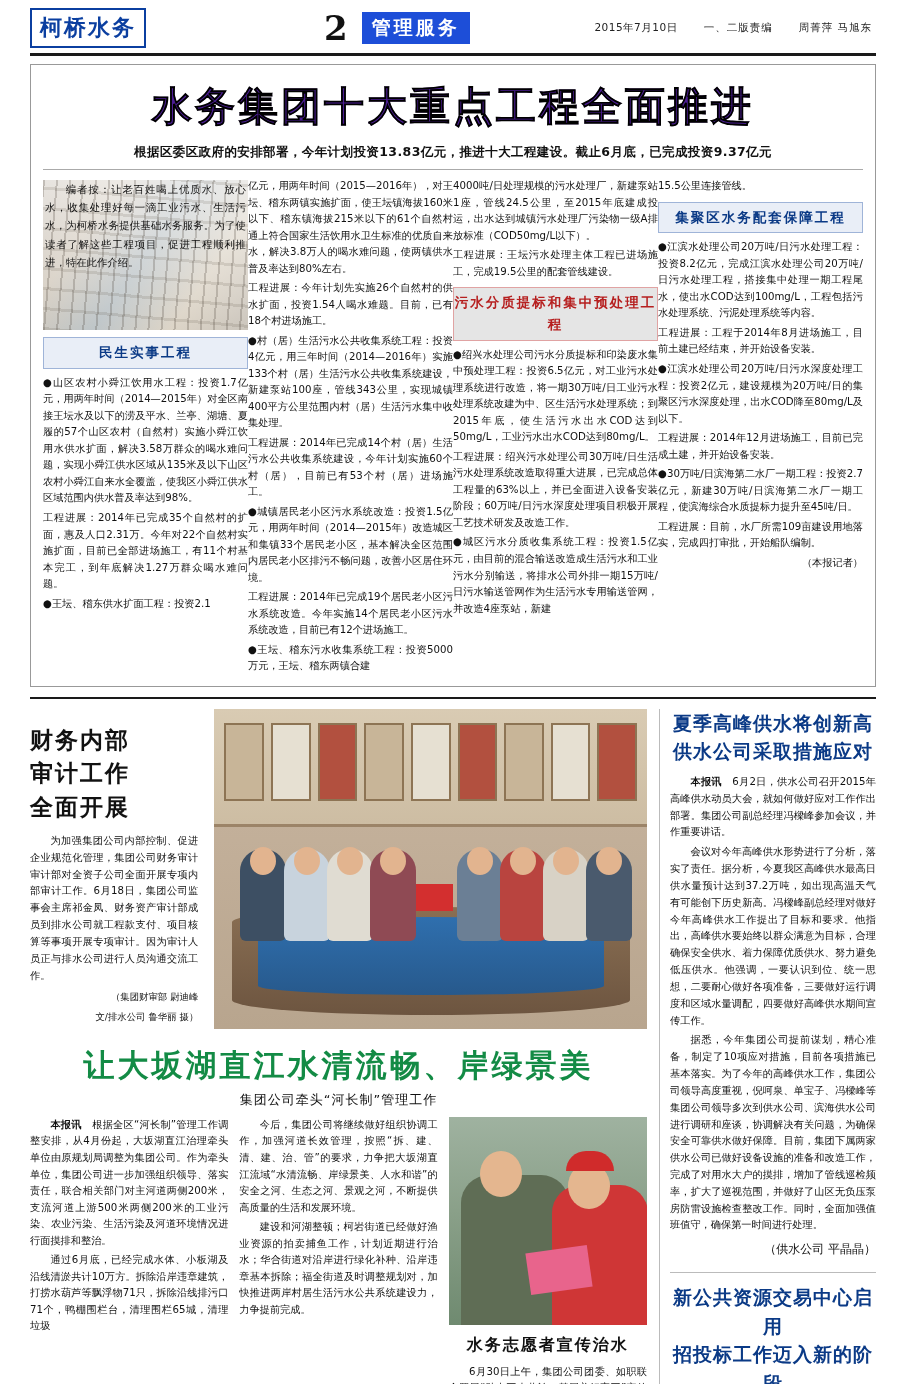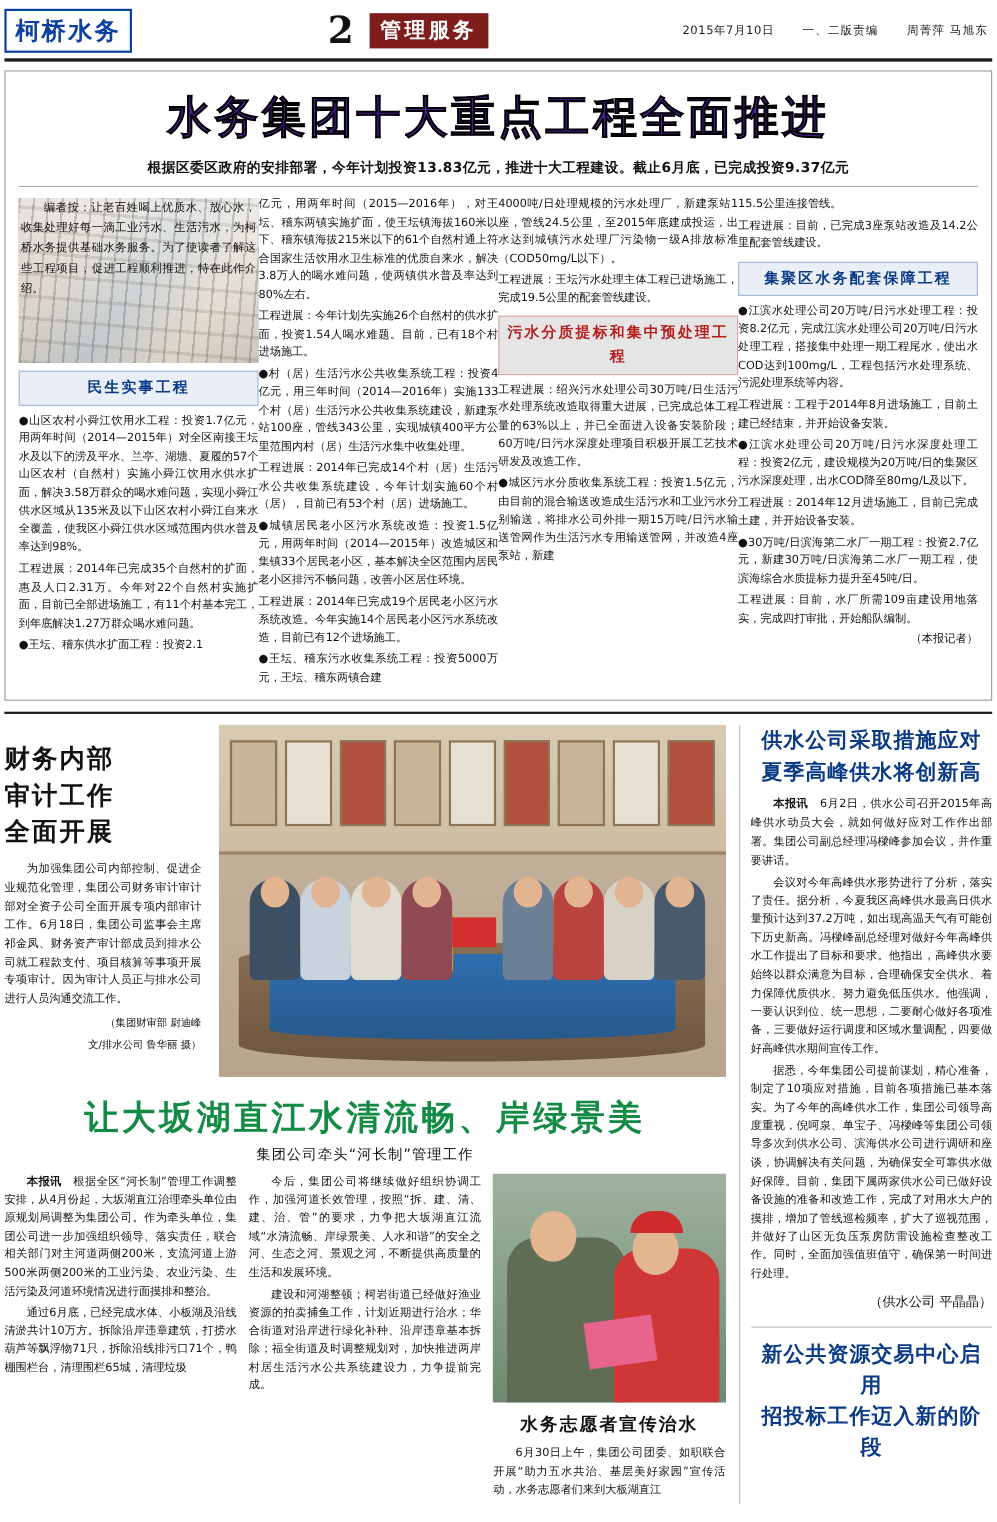--- a/index.html
+++ b/index.html
@@ -5,21 +5,21 @@
   * { box-sizing: border-box; margin: 0; padding: 0; }
   body {
     width: 906px;
     height: 1384px;
     background: #fff;
     font-family: "DejaVu Sans", "Liberation Sans", sans-serif;
     color: #111;
     position: relative;
     overflow: hidden;
   }
-  .page { width: 906px; height: 1172px; position: relative; padding: 8px 4px; }
+  .page { width: 906px; height: 1172px; position: relative; padding: 8px 30px; }
 
   
   .masthead {
     display: flex; align-items: center; gap: 14px;
     border-bottom: 3px solid #1a1a1a;
     padding-bottom: 6px; margin-bottom: 2px;
     height: 48px;
   }
   .logo-box {
     border: 2px solid #0b3fa0;
@@ -30,21 +30,21 @@
     font-family: "DejaVu Serif", "Liberation Serif", serif;
     font-weight: bold; font-size: 22px; color: #0b3fa0;
     letter-spacing: 2px;
   }
   .page-num {
     font-family: "DejaVu Serif", serif;
     font-size: 34px; font-weight: bold; color: #111;
     line-height: 1;
   }
   .section-tag {
-    background: #7f1d1d; color: #fff; font-weight: bold;
+    background: #1d4ed8; color: #fff; font-weight: bold;
     font-size: 19px; padding: 3px 10px; letter-spacing: 3px;
   }
   .mast-spacer { flex: 1; }
   .mast-meta {
     font-size: 10.5px; color: #222; display: flex; gap: 26px; align-items: baseline;
     padding-right: 4px;
   }
   .mast-meta .date { letter-spacing: .5px; }
   .mast-meta .editors { letter-spacing: 1px; }
 
@@ -229,27 +229,27 @@
         <p class="noind">工程进展：2014年已完成14个村（居）生活污水公共收集系统建设，今年计划实施60个村（居），目前已有53个村（居）进场施工。</p>
         <p class="noind">●城镇居民老小区污水系统改造：投资1.5亿元，用两年时间（2014—2015年）改造城区和集镇33个居民老小区，基本解决全区范围内居民老小区排污不畅问题，改善小区居住环境。</p>
         <p class="noind">工程进展：2014年已完成19个居民老小区污水系统改造。今年实施14个居民老小区污水系统改造，目前已有12个进场施工。</p>
         <p class="noind">●王坛、稽东污水收集系统工程：投资5000万元，王坛、稽东两镇合建</p>
       </div>
 
       <div class="lead-col">
         <p class="noind">4000吨/日处理规模的污水处理厂，新建泵站1座，管线24.5公里，至2015年底建成投运，出水达到城镇污水处理厂污染物一级A排放标准（COD50mg/L以下）。</p>
         <p class="noind">工程进展：王坛污水处理主体工程已进场施工，完成19.5公里的配套管线建设。</p>
         <div class="sec-head red">污水分质提标和集中预处理工程</div>
+        <p class="noind">●绍兴水处理公司污水分质提标和印染废水集中预处理工程：投资6.5亿元，对工业污水处理系统进行改造，将一期30万吨/日工业污水处理系统改建为中、区生活污水处理系统；到2015年底，使生活污水出水COD达到50mg/L，工业污水出水COD达到80mg/L。</p>
         <p class="noind">工程进展：绍兴污水处理公司30万吨/日生活污水处理系统改造取得重大进展，已完成总体工程量的63%以上，并已全面进入设备安装阶段；60万吨/日污水深度处理项目积极开展工艺技术研发及改造工作。</p>
         <p class="noind">●城区污水分质收集系统工程：投资1.5亿元，由目前的混合输送改造成生活污水和工业污水分别输送，将排水公司外排一期15万吨/日污水输送管网作为生活污水专用输送管网，并改造4座泵站，新建</p>
       </div>
 
       <div class="lead-col">
         <p class="noind">15.5公里连接管线。</p>
-        <p class="noind">工程进展：目前，已完成3座泵站改造及14.2公里配套管线建设。</p>
         <div class="sec-head">集聚区水务配套保障工程</div>
         <p class="noind">●江滨水处理公司20万吨/日污水处理工程：投资8.2亿元，完成江滨水处理公司20万吨/日污水处理工程，搭接集中处理一期工程尾水，使出水COD达到100mg/L，工程包括污水处理系统、污泥处理系统等内容。</p>
         <p class="noind">工程进展：工程于2014年8月进场施工，目前土建已经结束，并开始设备安装。</p>
         <p class="noind">●江滨水处理公司20万吨/日污水深度处理工程：投资2亿元，建设规模为20万吨/日的集聚区污水深度处理，出水COD降至80mg/L及以下。</p>
         <p class="noind">工程进展：2014年12月进场施工，目前已完成土建，并开始设备安装。</p>
         <p class="noind">●30万吨/日滨海第二水厂一期工程：投资2.7亿元，新建30万吨/日滨海第二水厂一期工程，使滨海综合水质提标力提升至45吨/日。</p>
         <p class="noind">工程进展：目前，水厂所需109亩建设用地落实，完成四打审批，开始船队编制。</p>
         <p style="text-align:right;text-indent:0">（本报记者）</p>
       </div>
     </div>
@@ -338,22 +338,22 @@
             <div class="vp-paper" style="left:40%;top:132px"></div>
           </div>
           <div class="vol-cap">水务志愿者宣传治水</div>
           <p style="margin-top:6px">6月30日上午，集团公司团委、如职联合开展“助力五水共治、基层美好家园”宣传活动，水务志愿者们来到大板湖直江</p>
         </div>
       </div>
     </div>
 
     <div class="band-right">
       <div class="rr-head">
+        <div>夏季高峰供水将创新高</div>
         <div>供水公司采取措施应对</div>
-        <div>夏季高峰供水将创新高</div>
       </div>
       <div class="rr-body">
         <p class="noind"><span class="lead-in">本报讯</span><span>　6月2日，供水公司召开2015年高峰供水动员大会，就如何做好应对工作作出部署。集团公司副总经理冯樑峰参加会议，并作重要讲话。</span></p>
         <p>会议对今年高峰供水形势进行了分析，落实了责任。据分析，今夏我区高峰供水最高日供水量预计达到37.2万吨，如出现高温天气有可能创下历史新高。冯樑峰副总经理对做好今年高峰供水工作提出了目标和要求。他指出，高峰供水要始终以群众满意为目标，合理确保安全供水、着力保障优质供水、努力避免低压供水。他强调，一要认识到位、统一思想，二要耐心做好各项准备，三要做好运行调度和区域水量调配，四要做好高峰供水期间宣传工作。</p>
         <p>据悉，今年集团公司提前谋划，精心准备，制定了10项应对措施，目前各项措施已基本落实。为了今年的高峰供水工作，集团公司领导高度重视，倪呵泉、单宝子、冯樑峰等集团公司领导多次到供水公司、滨海供水公司进行调研和座谈，协调解决有关问题，为确保安全可靠供水做好保障。目前，集团下属两家供水公司已做好设备设施的准备和改造工作，完成了对用水大户的摸排，增加了管线巡检频率，扩大了巡视范围，并做好了山区无负压泵房防雷设施检查整改工作。同时，全面加强值班值守，确保第一时间进行处理。</p>
         <div class="rr-credit">（供水公司  平晶晶）</div>
       </div>
 
       <div class="rr-rule"></div>
 

